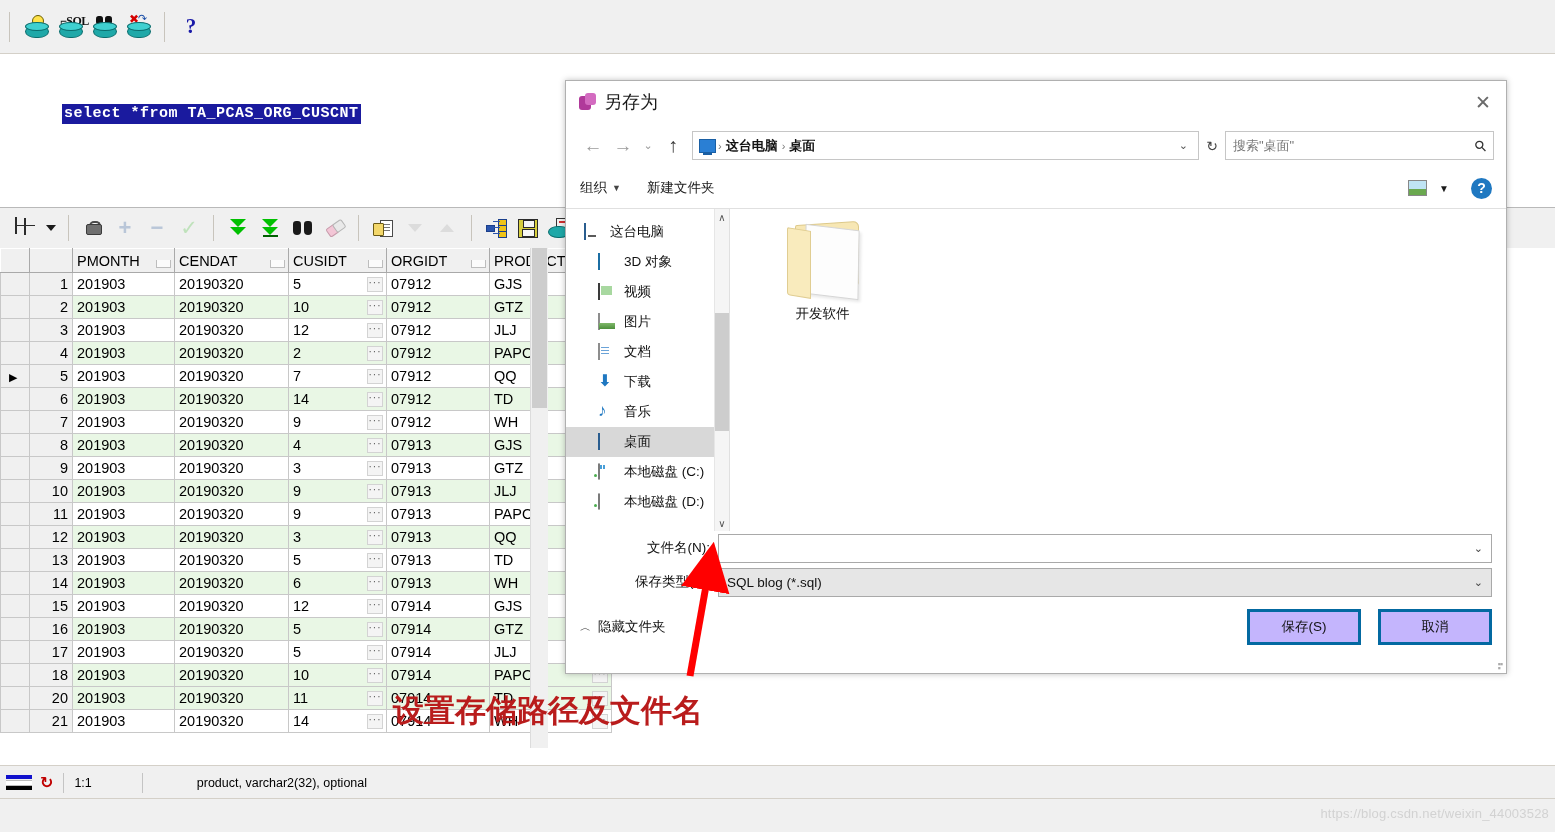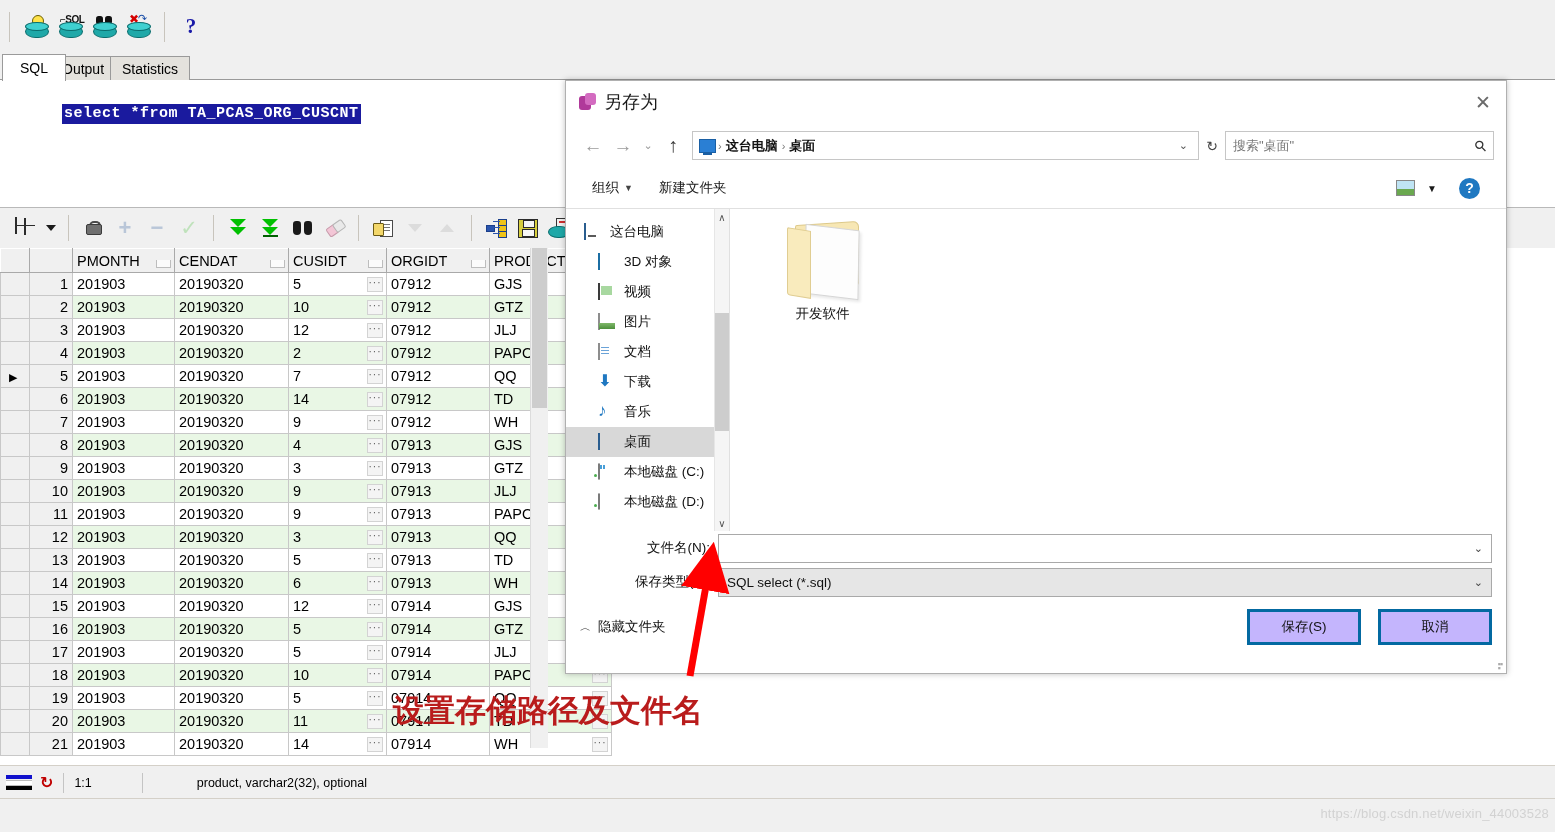--- a/index.html
+++ b/index.html
@@ -21,21 +21,21 @@
   }
   .tb-sep{width:1px;height:30px;background:#c8c4bc;margin:0 9px;}
   .tb-btn{width:34px;height:34px;display:flex;align-items:center;justify-content:center;cursor:default;}
   .db-ico{position:relative;width:26px;height:24px;}
   .db-cyl{position:absolute;left:2px;bottom:1px;width:22px;height:11px;
     background:#1fa8a8;border:1px solid #0a6d6d;border-radius:50%/55%;}
   .db-cyl:before{content:"";position:absolute;left:-1px;top:-4px;width:22px;height:7px;
     background:#3fd0d0;border:1px solid #0a6d6d;border-radius:50%;}
   .bulb{position:absolute;left:9px;top:0px;width:10px;height:10px;border-radius:50%;
     background:#ffe249;border:1px solid #6b5e00;}
-  .sqltxt{position:absolute;left:3px;top:-1px;font-size:10px;font-weight:bold;font-family:Liberation Sans, sans-serif;color:#111;letter-spacing:-0.5px;}
+  .sqltxt{position:absolute;left:3px;top:-1px;font-size:12px;font-weight:bold;font-family:Liberation Serif, serif;color:#111;letter-spacing:-0.5px;}
   .binoc{position:absolute;left:5px;top:1px;width:16px;height:9px;}
   .binoc i{position:absolute;top:0;width:7px;height:9px;border-radius:3px 3px 4px 4px;background:#111;}
   .binoc i:nth-child(1){left:0}
   .binoc i:nth-child(2){left:9px}
   .redx{position:absolute;left:4px;top:-1px;color:#d40000;font-size:12px;font-weight:bold;line-height:10px;}
   .arrow-c{position:absolute;left:13px;top:-2px;color:#1b4fa8;font-size:11px;line-height:10px;}
   .qmark{color:#1a1aa8;font-size:21px;font-weight:bold;font-family:"Liberation Serif",serif;}
 
   
   .tabstrip{position:absolute;left:0;top:53px;width:1555px;height:27px;background:#f0f0f0;}
@@ -162,21 +162,21 @@
     padding:0 6px;margin-left:4px;}
   .pc-ico{width:15px;height:12px;background:#2a7fd4;border:1px solid #1a5fa4;position:relative;margin-right:2px;}
   .pc-ico:after{content:"";position:absolute;left:3px;bottom:-3px;width:9px;height:2px;background:#1a5fa4;}
   .crumb{font-size:13px;color:#111;font-weight:bold;padding:0 4px;}
   .crumb-sep{font-size:11px;color:#777;}
   .addr-caret{margin-left:auto;font-size:11px;color:#555;padding:0 4px;}
   .refreshbtn{width:26px;height:27px;display:flex;align-items:center;justify-content:center;font-size:14px;color:#444;}
   .searchbox{width:253px;height:27px;border:1px solid #c6c6c6;background:#fff;display:flex;align-items:center;padding:0 7px;}
   .searchbox .ph{font-size:13px;color:#777;flex:1;}
   .mag{font-size:15px;color:#333;transform:rotate(-45deg);}
-  .dlg-cmd{height:40px;display:flex;align-items:center;padding:0 26px;border-bottom:1px solid #e0e0e0;}
+  .dlg-cmd{height:40px;display:flex;align-items:center;padding:0 14px;border-bottom:1px solid #e0e0e0;}
   .cmd{font-size:13.5px;color:#1a1a1a;margin-right:26px;display:flex;align-items:center;gap:5px;}
   .cmd .cc{font-size:9px;color:#444;}
   .viewico{width:17px;height:14px;background:linear-gradient(#bfe4f4 55%,#6aa84f 55%);border:1px solid #888;margin-left:auto;}
   .viewcaret{font-size:10px;color:#1a1a1a;margin-left:12px;}
   .helpbtn{width:21px;height:21px;border-radius:50%;background:#1f78c1;color:#fff;font-size:14px;font-weight:bold;
     display:flex;align-items:center;justify-content:center;margin-left:22px;}
   .dlg-body{display:flex;height:322px;}
   .dlg-side{width:163px;background:#fff;padding-top:8px;position:relative;}
   .side-item{height:30px;display:flex;align-items:center;font-size:13.5px;color:#111;padding-left:18px;gap:8px;}
   .side-item.root{padding-left:18px;}
@@ -277,32 +277,20 @@
           <span class="redx">✖</span>
           <span class="db-cyl"></span>
       </span>
     </div>
     <div class="tb-sep"></div>
     <div class="tb-btn">
       <span class="qmark">?</span>
     </div>
   </div>
 
-  <div class="tabstrip">
-    <div class="line"></div>
-    <div class="tab active" style="left:2px;width:40px;justify-content:center;">
-      <span>SQL</span>
-    </div>
-    <div class="tab" style="left:50px;">
-      <span>Output</span>
-    </div>
-    <div class="tab" style="left:110px;">
-      <span>Statistics</span>
-    </div>
-  </div>
 
   <div class="sql-editor">
     <div class="sql-line">
       <span class="sql-sel">select *from TA_PCAS_ORG_CUSCNT</span>
     </div>
   </div>
 
   <div class="grid-toolbar">
     <div class="gt-btn">
       <span class="gicon"><span class="i-grid"></span></span>
@@ -562,29 +550,20 @@
             <td class=" rel">JLJ<span class="dots">···</span></td>
           </tr>
           <tr class="alt">
             <td class="col-mark"></td>
             <td class="col-num">18</td>
             <td class="num">201903</td>
             <td class="num">20190320</td>
             <td class=" rel">10<span class="dots">···</span></td>
             <td class="">07914</td>
             <td class=" rel">PAPOIL<span class="dots">···</span></td>
-          </tr>
-          <tr>
-            <td class="col-mark"></td>
-            <td class="col-num">19</td>
-            <td class="num">201903</td>
-            <td class="num">20190320</td>
-            <td class=" rel">5<span class="dots">···</span></td>
-            <td class="">07914</td>
-            <td class=" rel">QQ<span class="dots">···</span></td>
           </tr>
           <tr class="alt">
             <td class="col-mark"></td>
             <td class="col-num">20</td>
             <td class="num">201903</td>
             <td class="num">20190320</td>
             <td class=" rel">11<span class="dots">···</span></td>
             <td class="">07914</td>
             <td class=" rel">TD<span class="dots">···</span></td>
           </tr>
@@ -735,21 +714,21 @@
       <div class="fieldrow">
         <span class="flabel">文件名(N):</span>
         <span class="fcombo">
           <span class="cv"></span>
           <span class="cc">⌄</span>
         </span>
       </div>
       <div class="fieldrow">
         <span class="flabel">保存类型(T):</span>
         <span class="fcombo gray">
-          <span class="cv">SQL select (*.sql)</span>
+          <span class="cv">SQL blog (*.sql)</span>
           <span class="cc">⌄</span>
         </span>
       </div>
     </div>
 
     <div class="dlg-foot">
       <span class="hidefolders">
         <span class="cc">︿</span>
         <span>隐藏文件夹</span>
       </span>

